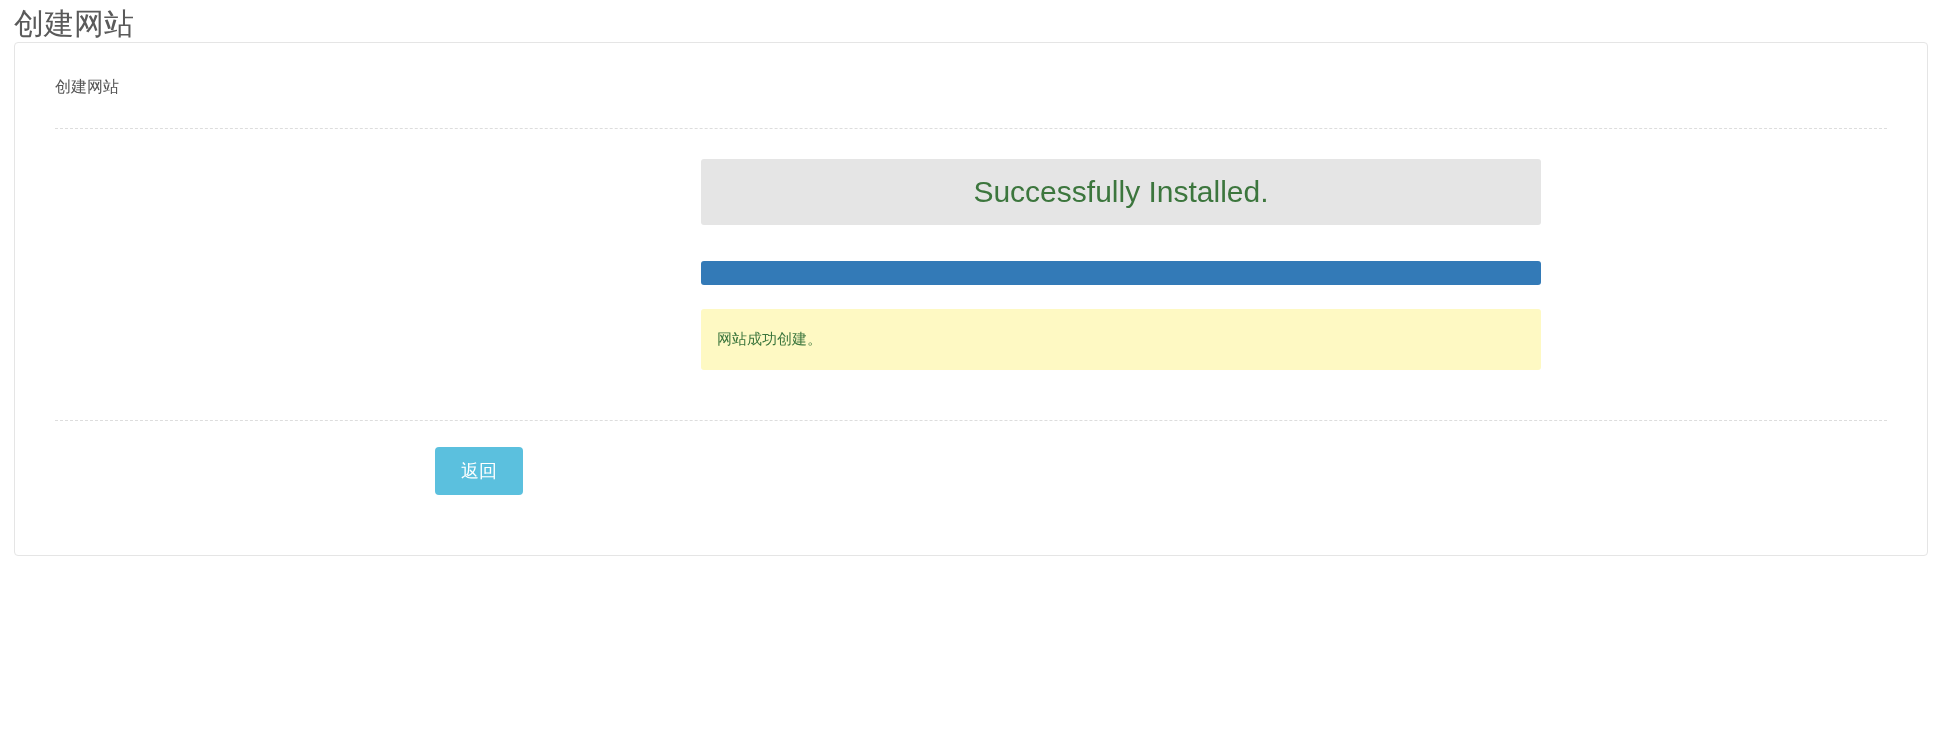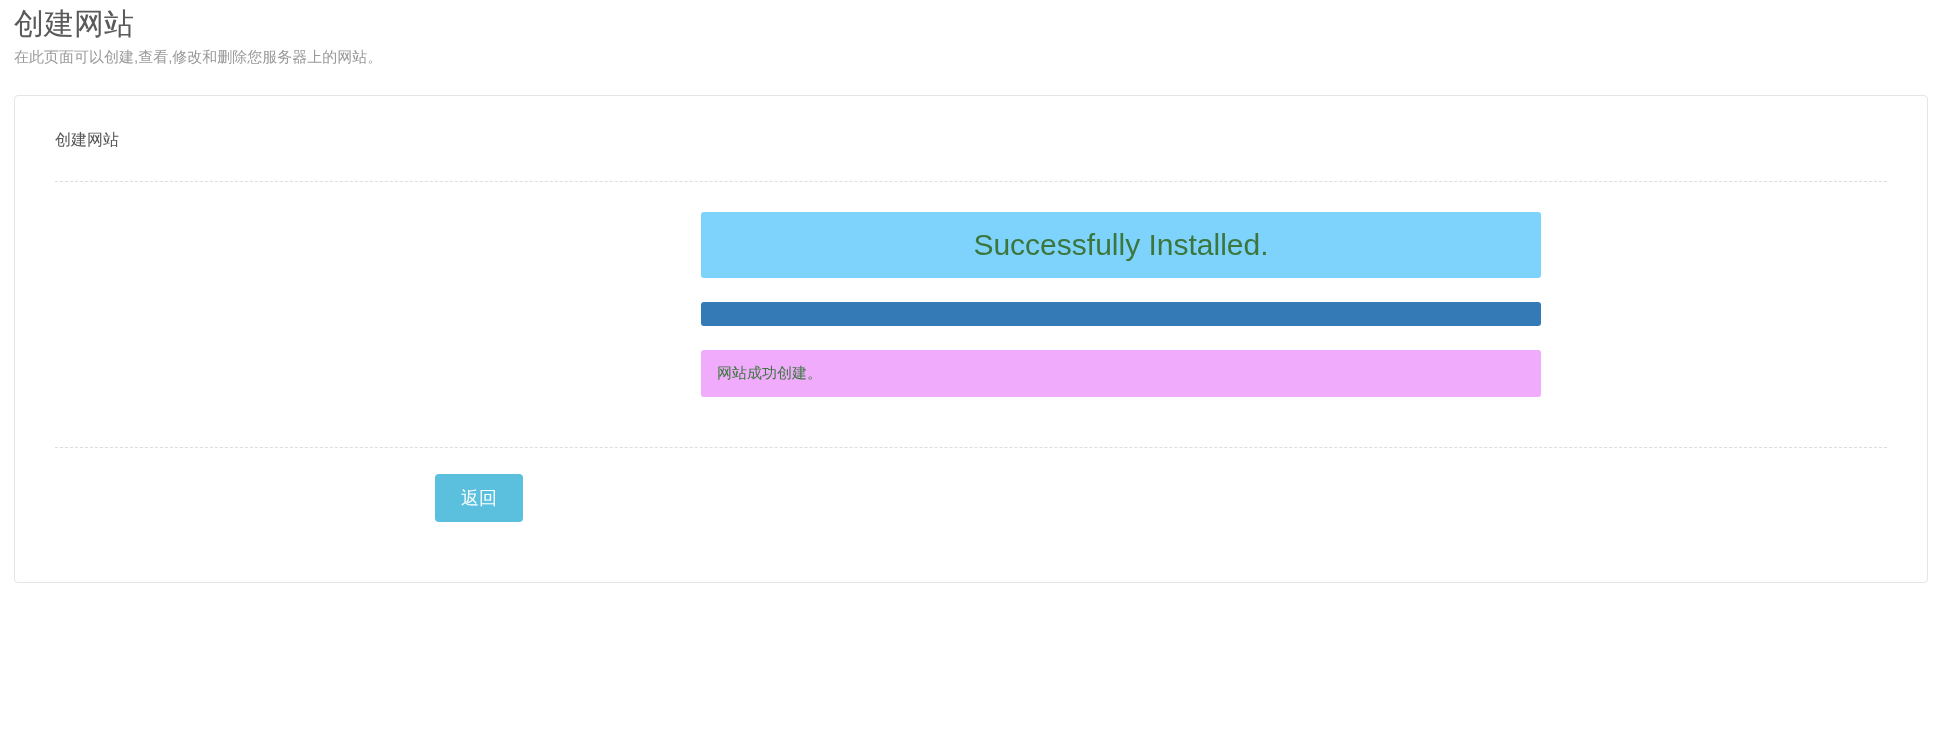--- a/index.html
+++ b/index.html
@@ -44,46 +44,46 @@
     .content-inner {
       max-width: 1060px;
       margin: 0 auto;
       padding: 30px 0 0 0;
     }
     .indent-col {
       margin-left: 260px;
       width: 840px;
     }
     .alert-success-big {
-      background: #7dd3fc;
+      background: #e5e5e5;
       color: #3c763d;
       text-align: center;
       font-size: 30px;
       font-weight: 300;
       padding: 16px 20px;
       border-radius: 3px;
-      margin-bottom: 24px;
+      margin-bottom: 36px;
     }
     .progress-outer {
       background: #337ab7;
       height: 24px;
       border-radius: 3px;
       overflow: hidden;
       margin-bottom: 24px;
     }
     .progress-inner {
       background: #337ab7;
       height: 100%;
       width: 100%;
     }
     .alert-success-small {
-      background: #f0abfc;
+      background: #fef9c3;
       color: #3c763d;
       font-size: 15px;
-      padding: 14px 16px;
+      padding: 21px 16px;
       border-radius: 3px;
     }
     .bottom-actions {
       padding-top: 26px;
       padding-left: 380px;
     }
     .btn {
       display: inline-block;
       background: #5bc0de;
       color: #ffffff;
@@ -93,21 +93,20 @@
       border-radius: 4px;
       cursor: pointer;
       font-family: Liberation Sans, sans-serif;
     }
   </style>
 </head>
 <body>
 
 <div class="page-wrap">
   <h1 class="page-title">创建网站</h1>
-  <p class="page-subtitle">在此页面可以创建,查看,修改和删除您服务器上的网站。</p>
 
   <div class="panel">
     <div class="panel-section-title">创建网站</div>
     <hr class="hr">
 
     <div class="content-inner">
       <div class="indent-col">
         <div class="alert-success-big">Successfully Installed.</div>
 
         <div class="progress-outer" role="progressbar" aria-valuenow="100">

